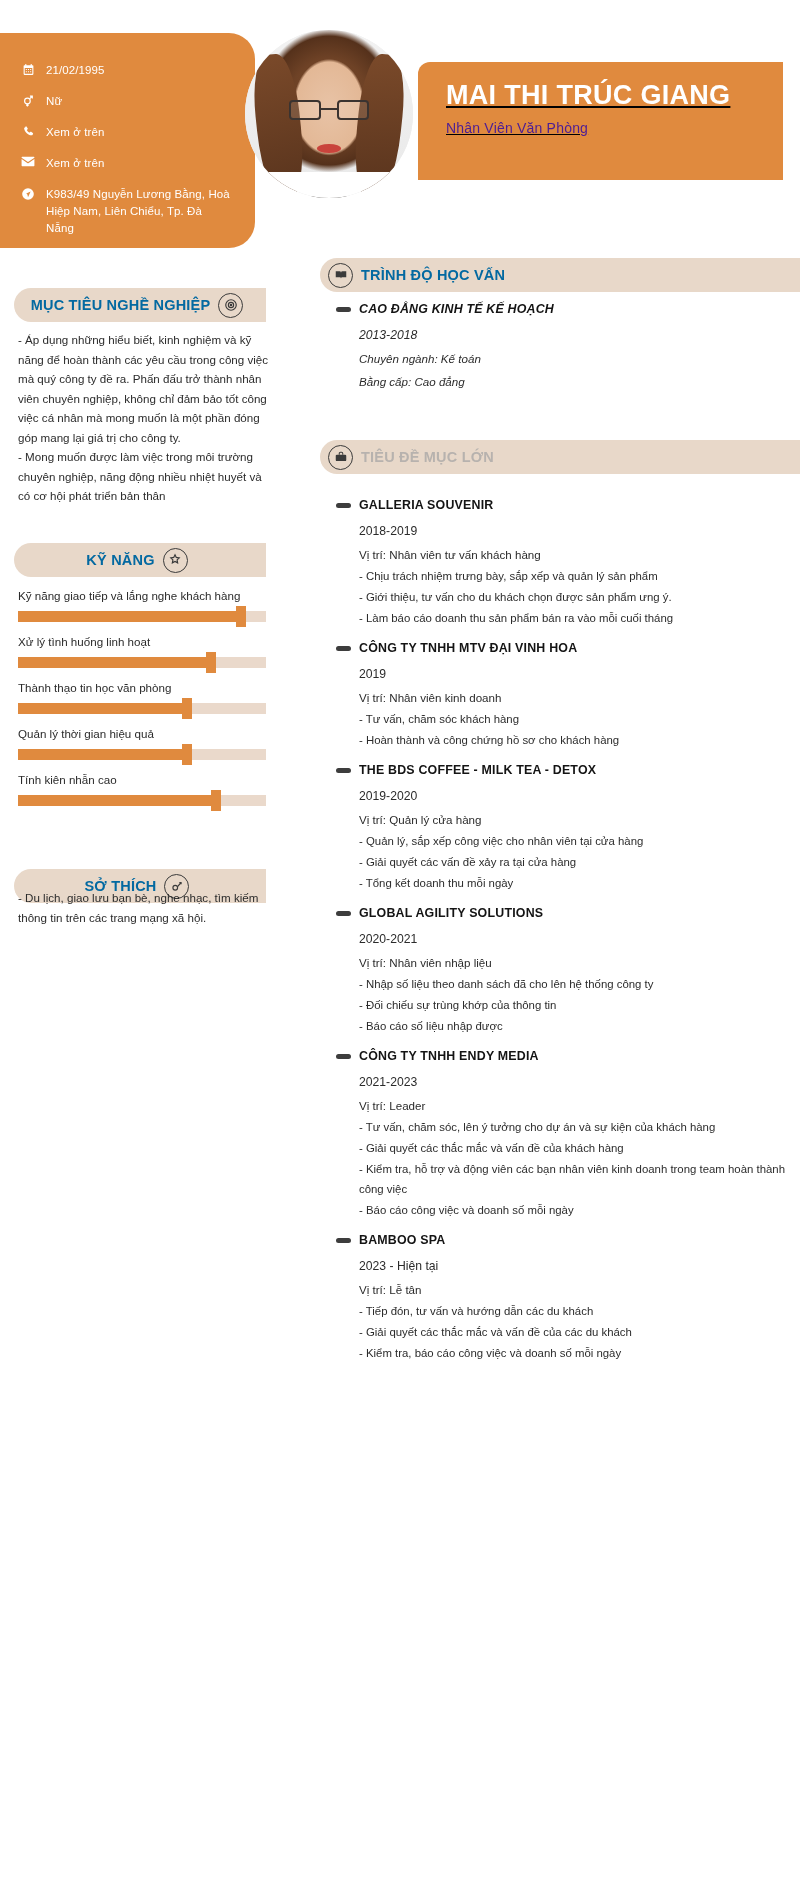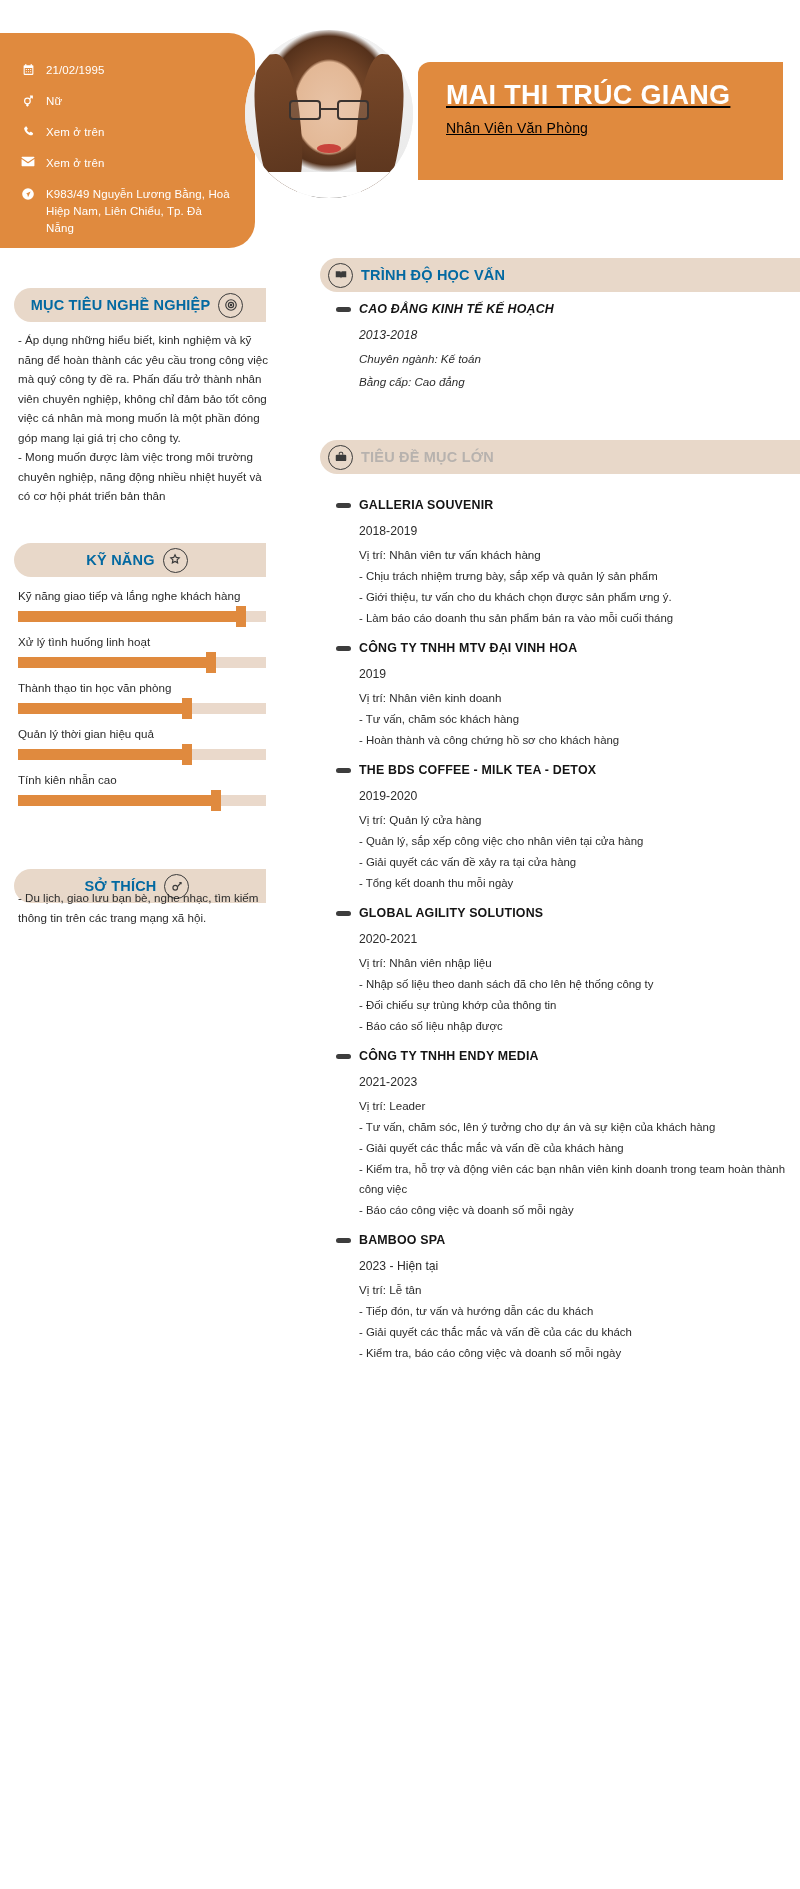--- a/index.html
+++ b/index.html
@@ -142,21 +142,21 @@
     text-decoration: underline;
   }
   .name-card h1 {
     color: #ffffff;
     font-size: 27px;
     line-height: 31px;
     font-weight: 700;
     letter-spacing: .3px;
   }
   .name-card .job {
-    color: #000000;
+    color: #4c1d95;
     font-size: 14px;
     margin-top: 9px;
     letter-spacing: .2px;
   }
 
   
   .sec-bar {
     position: absolute;
     background: #e8d8c9;
     height: 34px;

